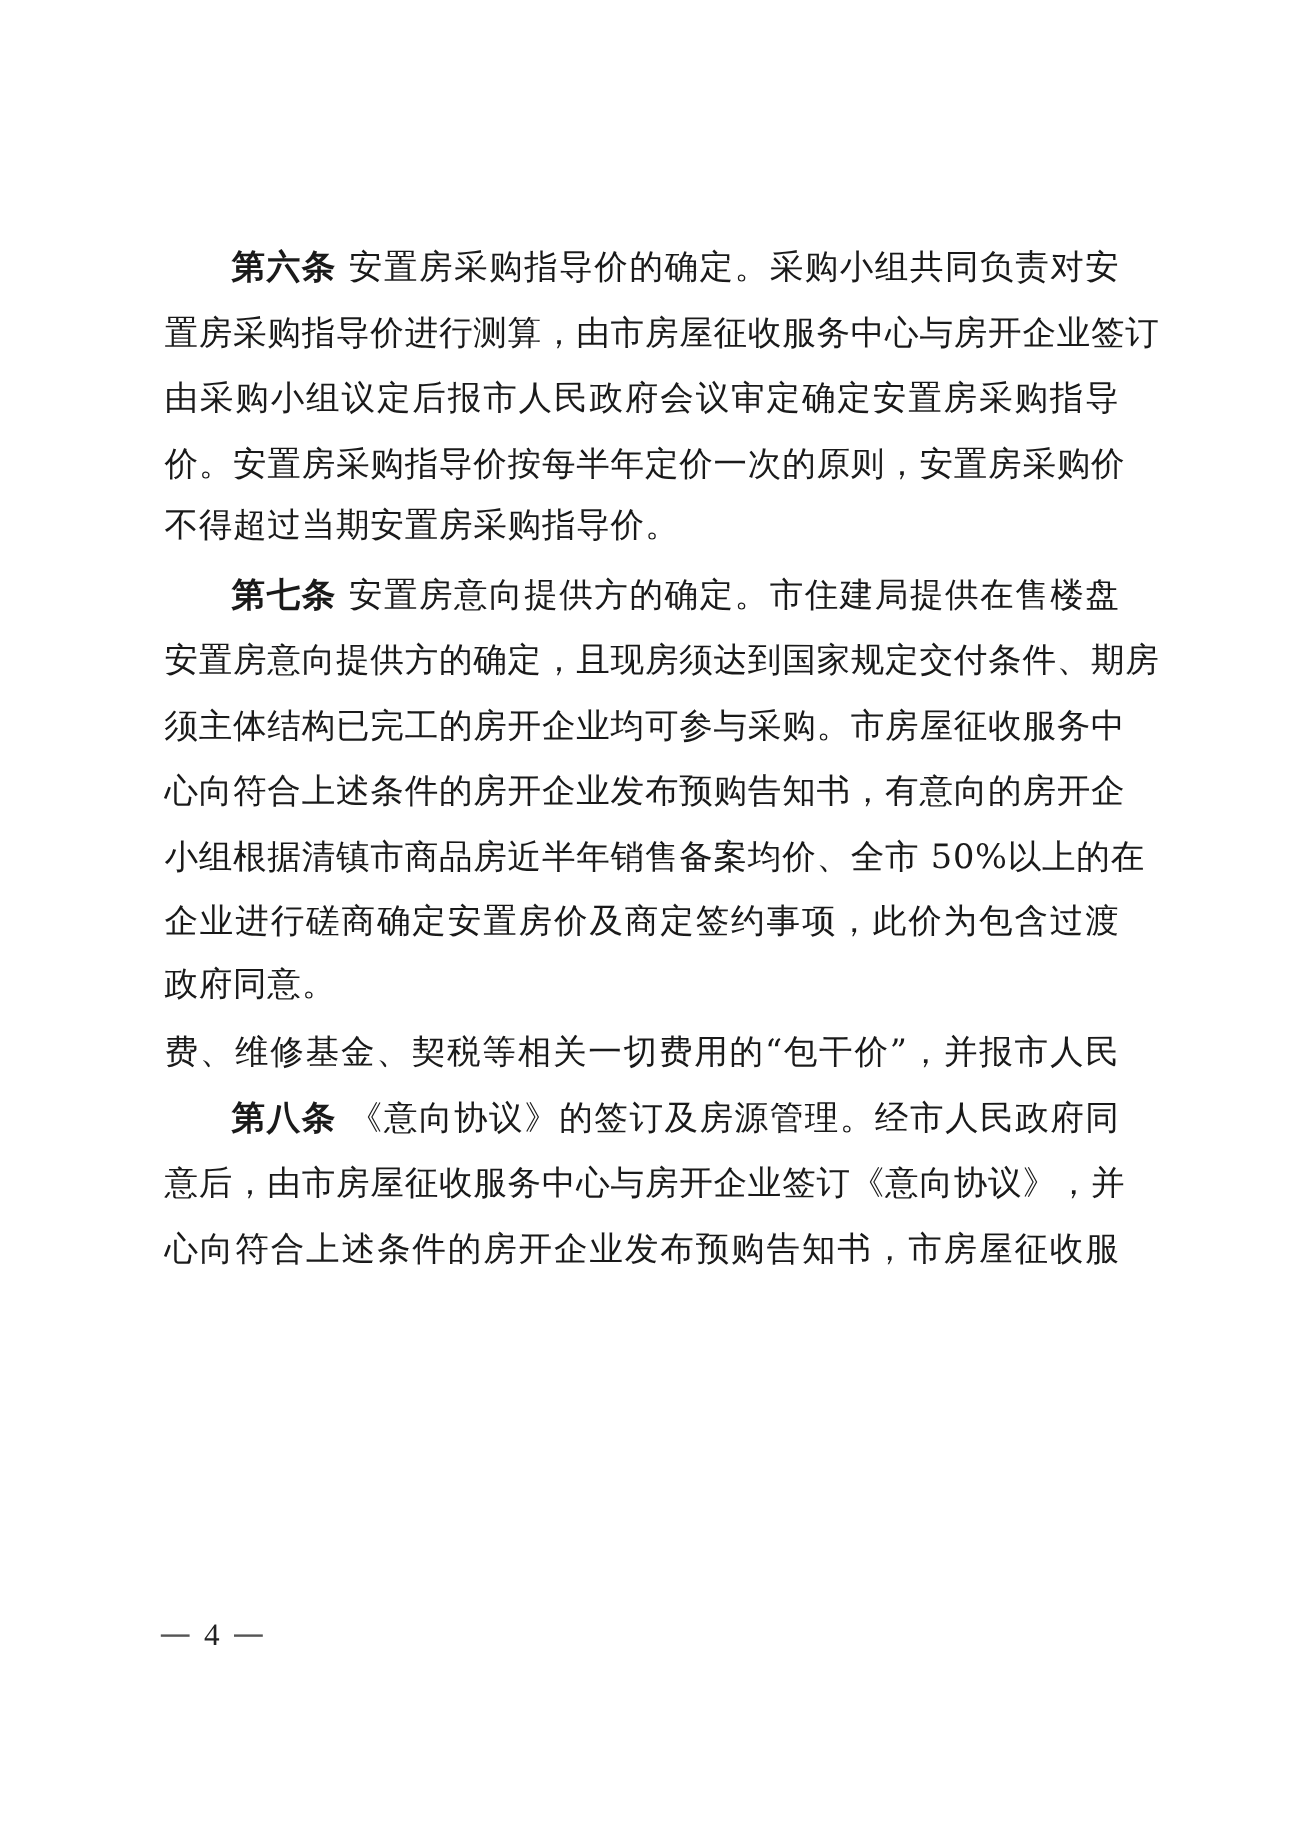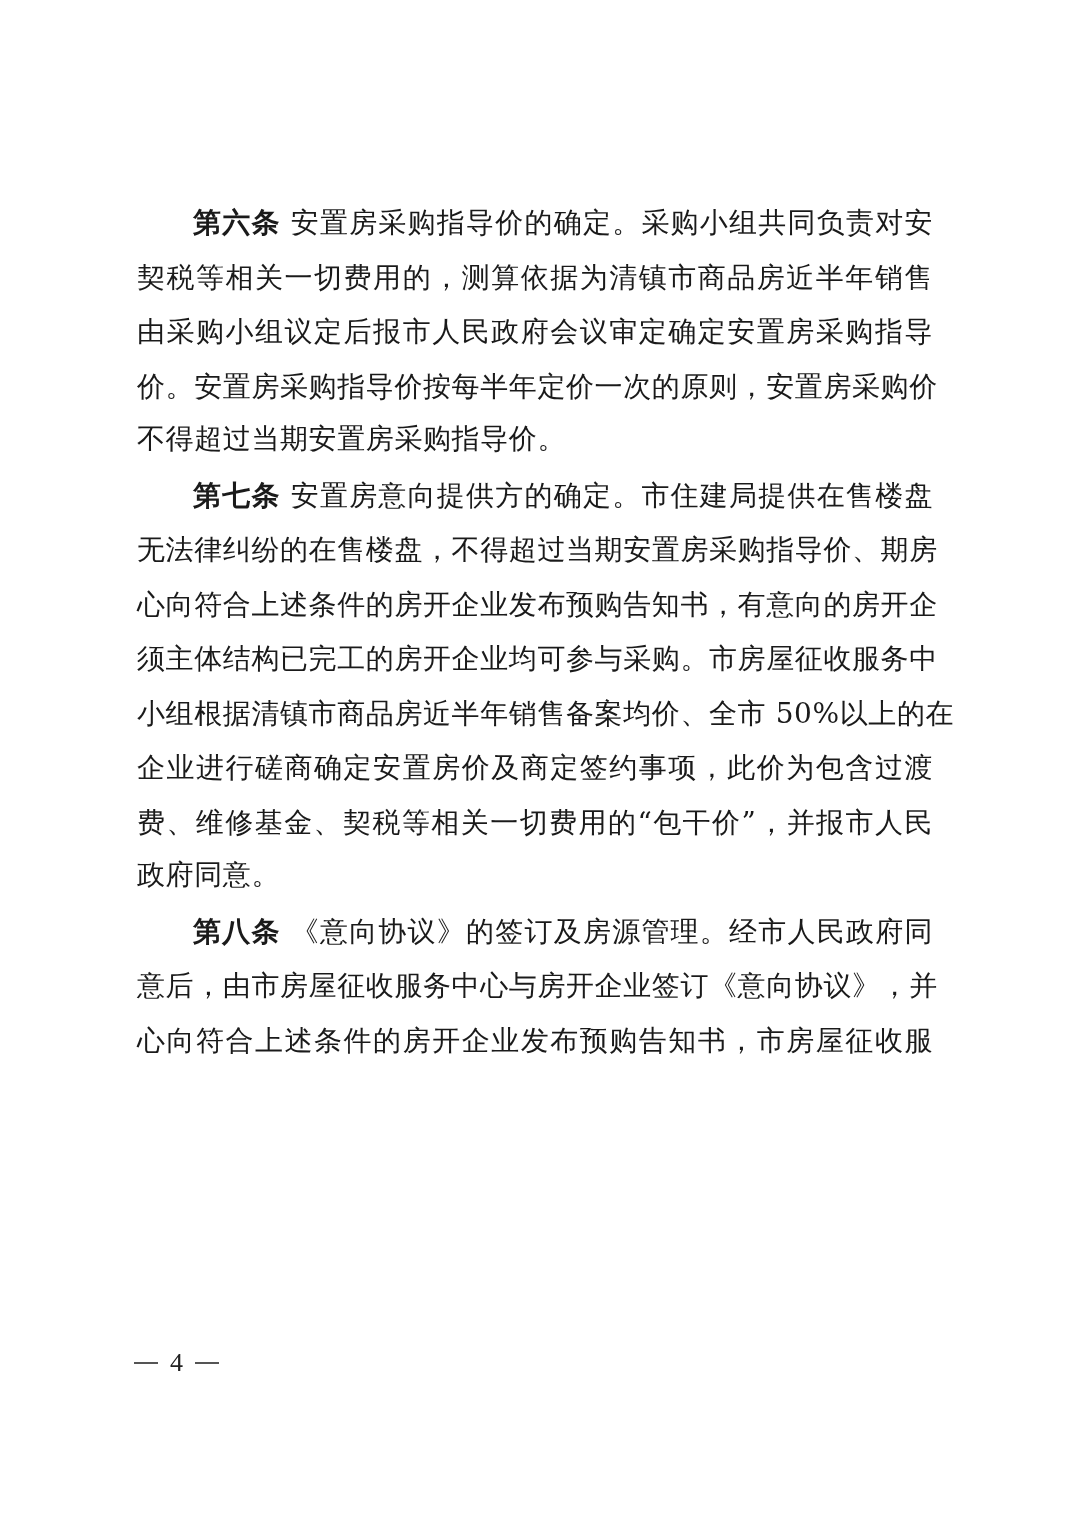--- a/index.html
+++ b/index.html
@@ -72,37 +72,37 @@
 </head>
 <body>
 
 <div class="page">
   <div class="content">
 
     <div>
       <div class="line indent">
         <span class="article-title">第六条</span><span>安置房采购指导价的确定。采购小组共同负责对安</span>
       </div>
-      <div class="line">契税等相关一切费用的，测算依据为清镇市商品房近半年销售</div>
+      <div class="line">置房采购指导价进行测算，由市房屋征收服务中心与房开企业签订</div>
       <div class="line">由采购小组议定后报市人民政府会议审定确定安置房采购指导</div>
       <div class="line">价。安置房采购指导价按每半年定价一次的原则，安置房采购价</div>
       <div class="line last">不得超过当期安置房采购指导价。</div>
     </div>
 
     <div>
       <div class="line indent">
         <span class="article-title">第七条</span><span>安置房意向提供方的确定。市住建局提供在售楼盘</span>
       </div>
-      <div class="line">无法律纠纷的在售楼盘，不得超过当期安置房采购指导价、期房</div>
+      <div class="line">安置房意向提供方的确定，且现房须达到国家规定交付条件、期房</div>
+      <div class="line">须主体结构已完工的房开企业均可参与采购。市房屋征收服务中</div>
       <div class="line">心向符合上述条件的房开企业发布预购告知书，有意向的房开企</div>
-      <div class="line">须主体结构已完工的房开企业均可参与采购。市房屋征收服务中</div>
       <div class="line">小组根据清镇市商品房近半年销售备案均价、全市 50%以上的在</div>
       <div class="line">企业进行磋商确定安置房价及商定签约事项，此价为包含过渡</div>
+      <div class="line last">政府同意。</div>
       <div class="line">费、维修基金、契税等相关一切费用的“包干价”，并报市人民</div>
-      <div class="line last">政府同意。</div>
     </div>
 
     <div>
       <div class="line indent">
         <span class="article-title">第八条</span><span>《意向协议》的签订及房源管理。经市人民政府同</span>
       </div>
       <div class="line">意后，由市房屋征收服务中心与房开企业签订《意向协议》，并</div>
       <div class="line">心向符合上述条件的房开企业发布预购告知书，市房屋征收服</div>
     </div>
 

